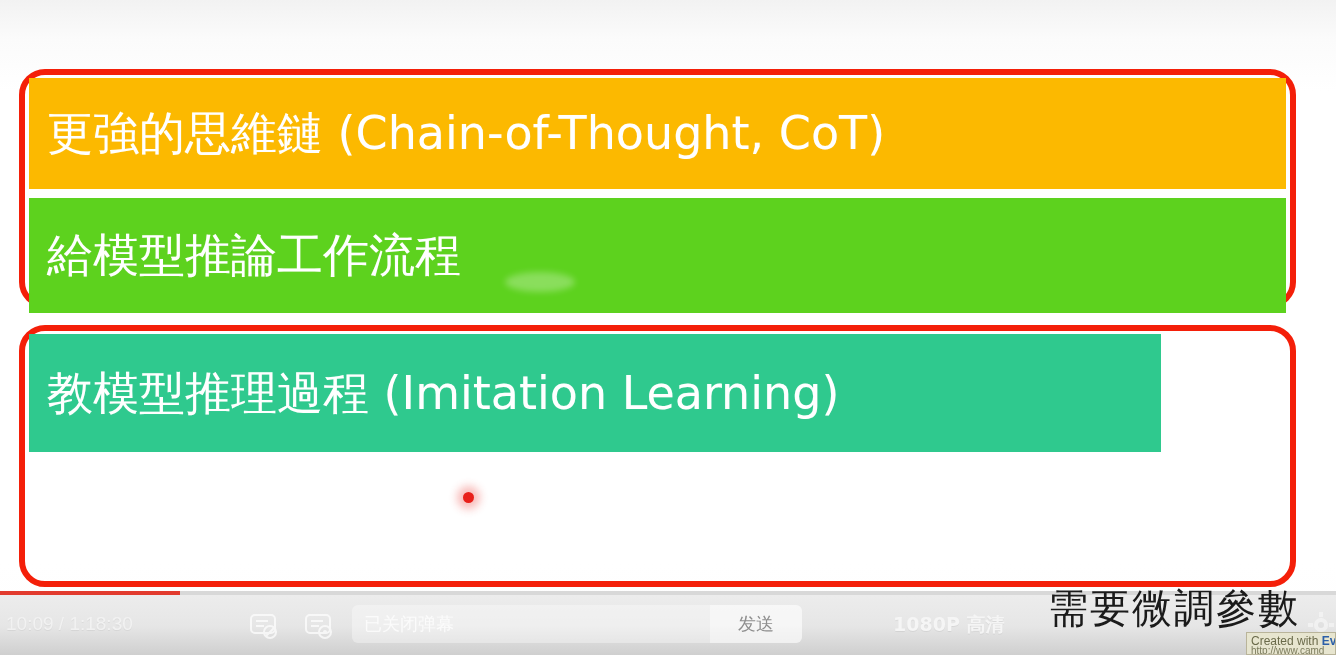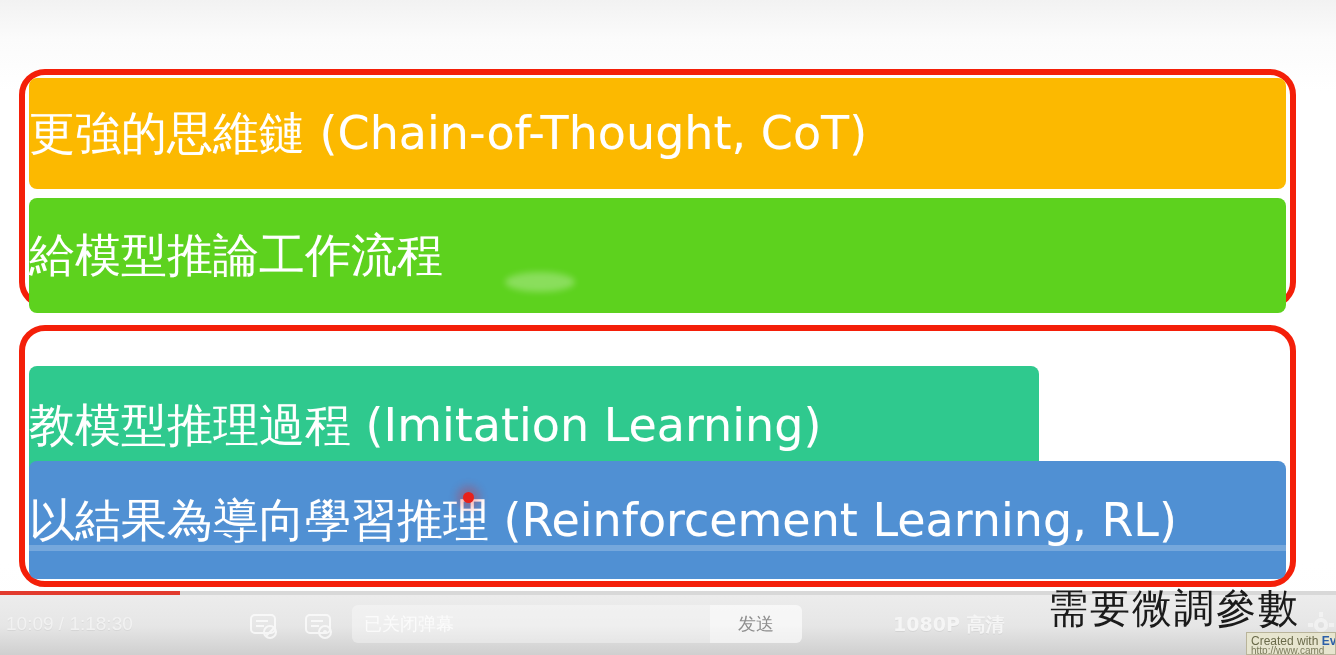--- a/index.html
+++ b/index.html
@@ -64,23 +64,24 @@
     left: 19px;
     top: 325px;
     width: 1277px;
     height: 262px;
   }
 
   
   .bar {
     position: absolute;
     box-sizing: border-box;
-    border-radius: 8px;
+    border-radius: 0;
     display: flex;
     align-items: center;
+    padding-left: 18px;
     z-index: 8;
   }
   .bar-label {
     color: #ffffff;
     font-size: 46px;
     line-height: 1.05;
     font-family: "DejaVu Sans", "Liberation Sans", sans-serif;
     letter-spacing: 0px;
     white-space: nowrap;
     text-shadow: 0 0 1px rgba(255,255,255,0.25);
@@ -96,24 +97,23 @@
   #bar-workflow {
     left: 29px;
     top: 198px;
     width: 1257px;
     height: 115px;
     background: #5dd21e;
   }
   #bar-imitation {
     left: 29px;
     top: 334px;
-    width: 1010px;
+    width: 1132px;
     height: 118px;
     background: #2fc98e;
-    margin-top: 32px;
   }
   #bar-rl {
     left: 29px;
     top: 461px;
     width: 1257px;
     height: 118px;
     background: #5090d3;
   }
 
   
@@ -295,23 +295,20 @@
   </div>
 
   <div class="bar" id="bar-workflow" style="background: rgb(93, 210, 30);">
     <span class="bar-label">給模型推論工作流程</span>
   </div>
 
   <div class="bar" id="bar-imitation" style="background: rgb(47, 201, 142);">
     <span class="bar-label">教模型推理過程 (Imitation Learning)</span>
   </div>
 
-  <div class="bar" id="bar-rl" style="background: rgb(80, 144, 211);">
-    <span class="bar-label">以結果為導向學習推理 (Reinforcement Learning, RL)</span>
-  </div>
 
   <div id="smudge"></div>
 
   <div id="laser-dot"></div>
 
   <div class="annot" id="annot-bottom">需要微調參數</div>
 
 </div>
 
 <div id="player-bar">

